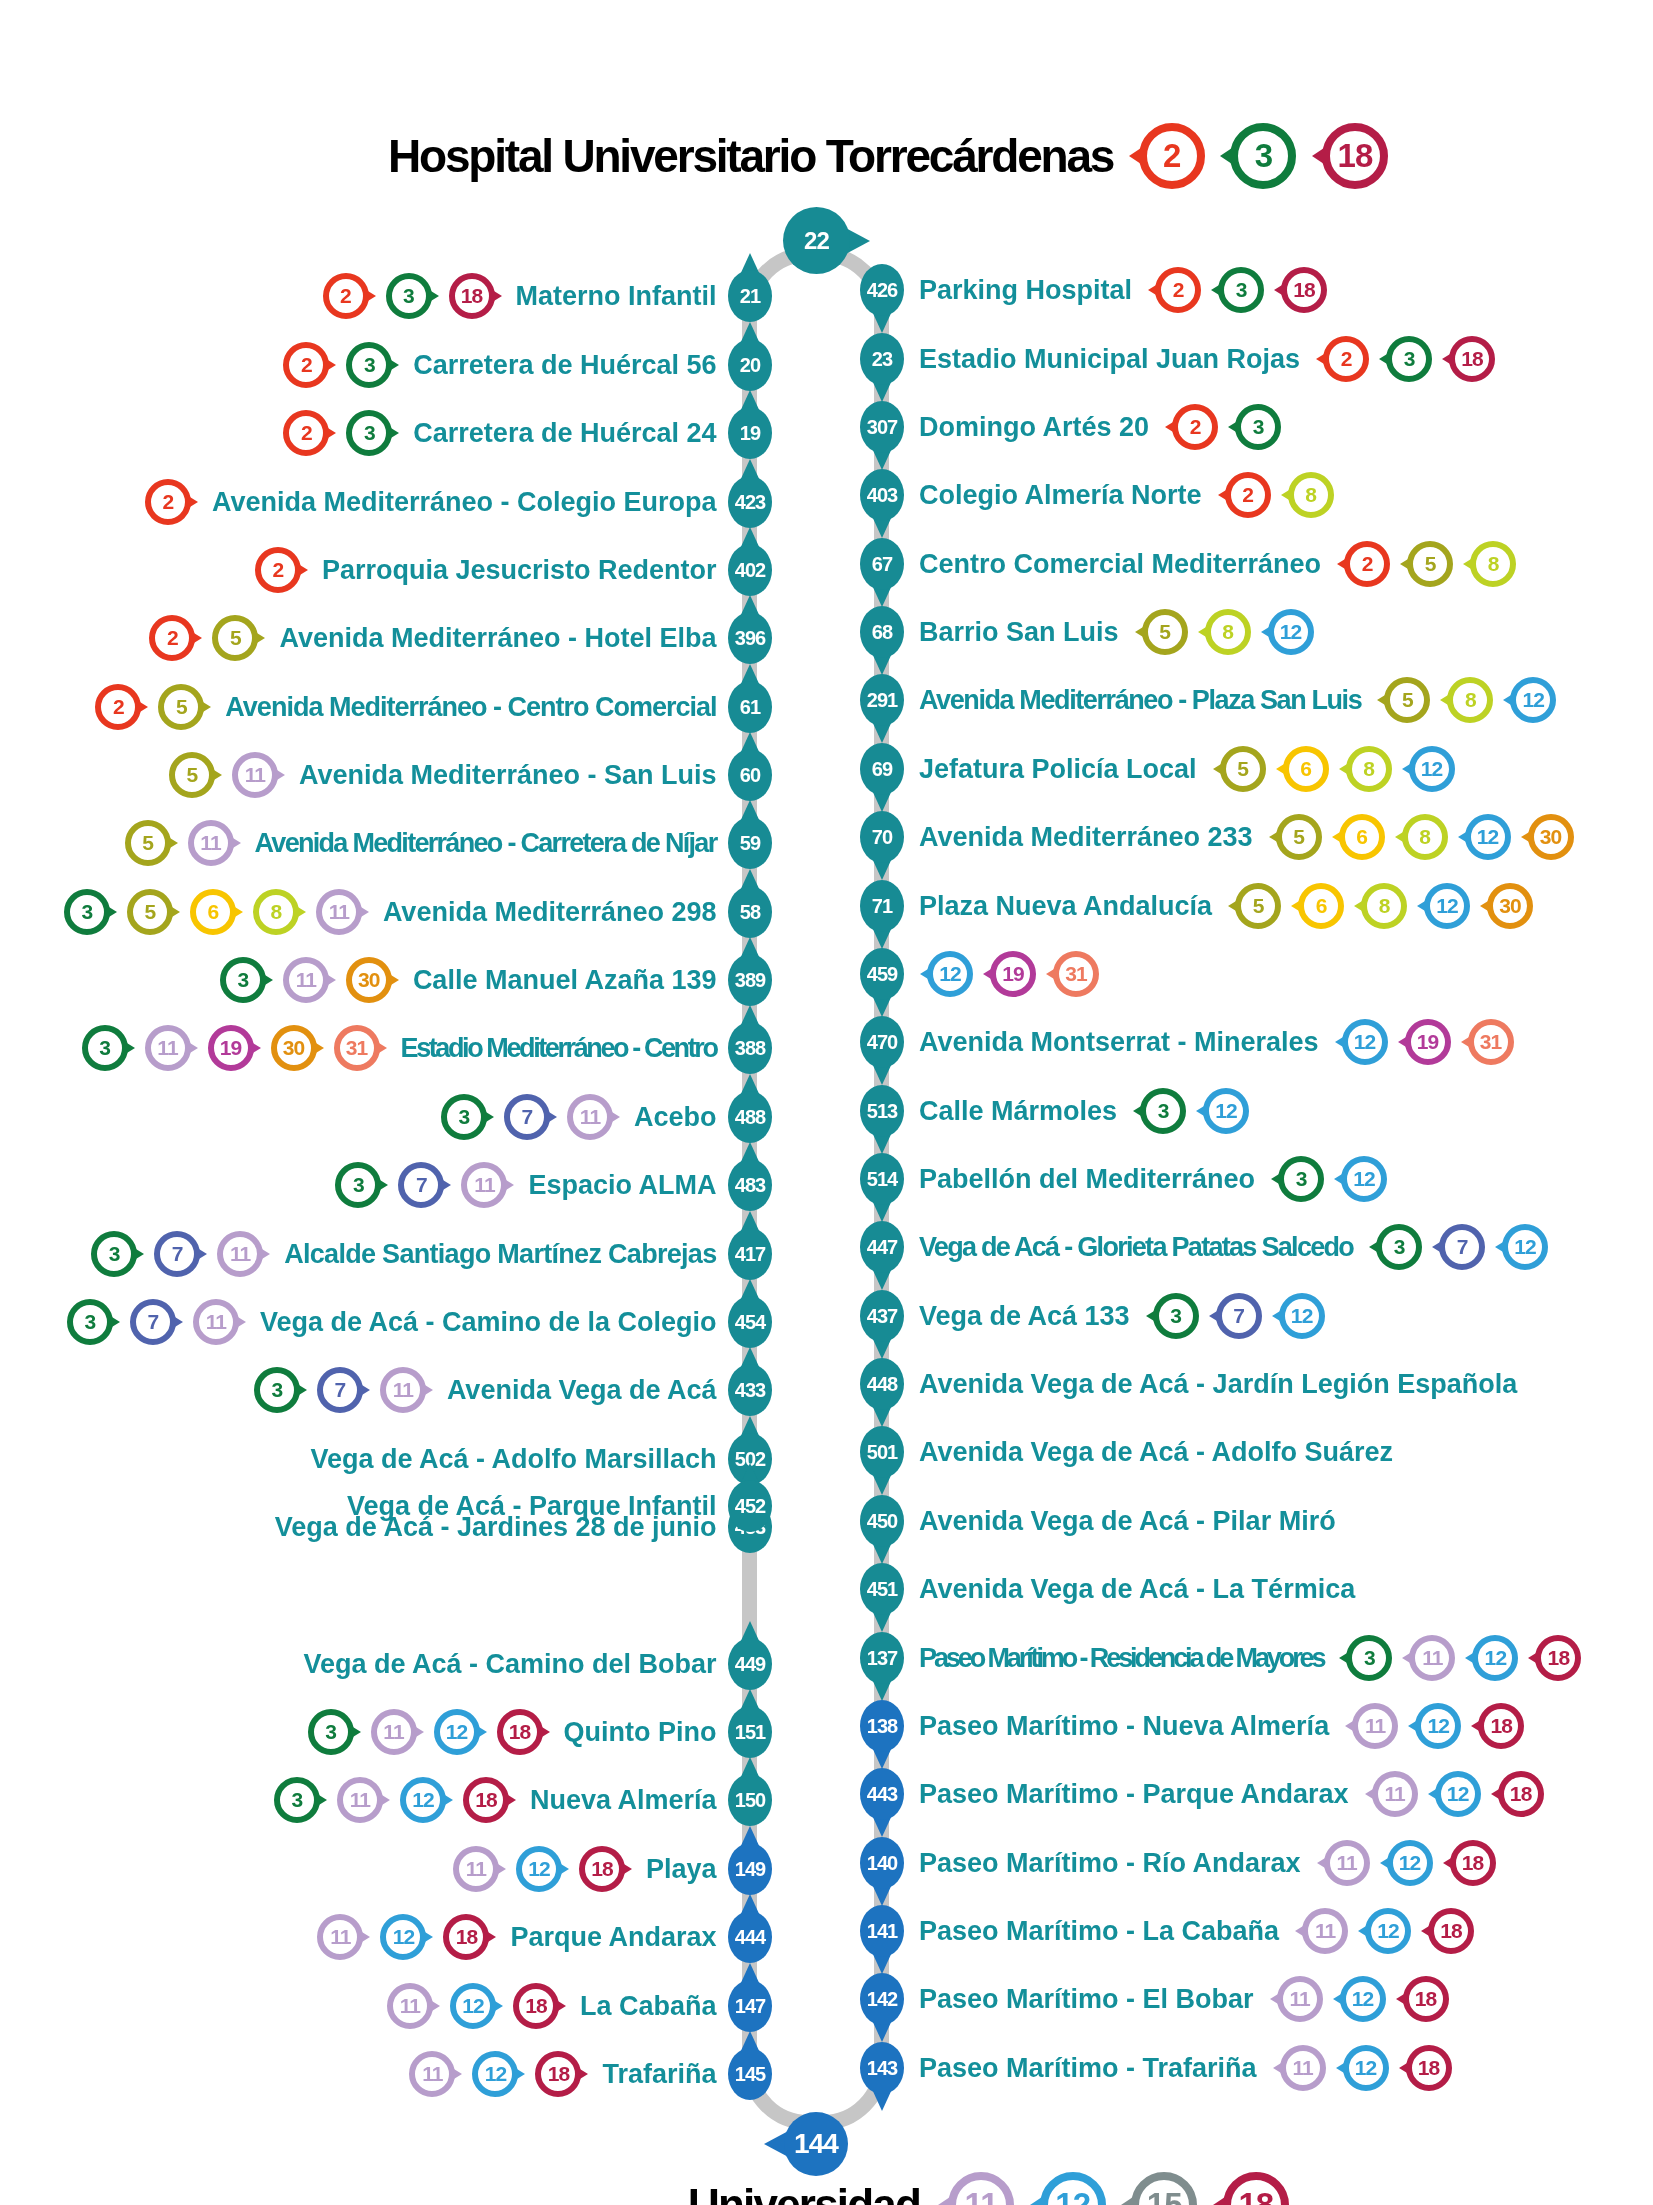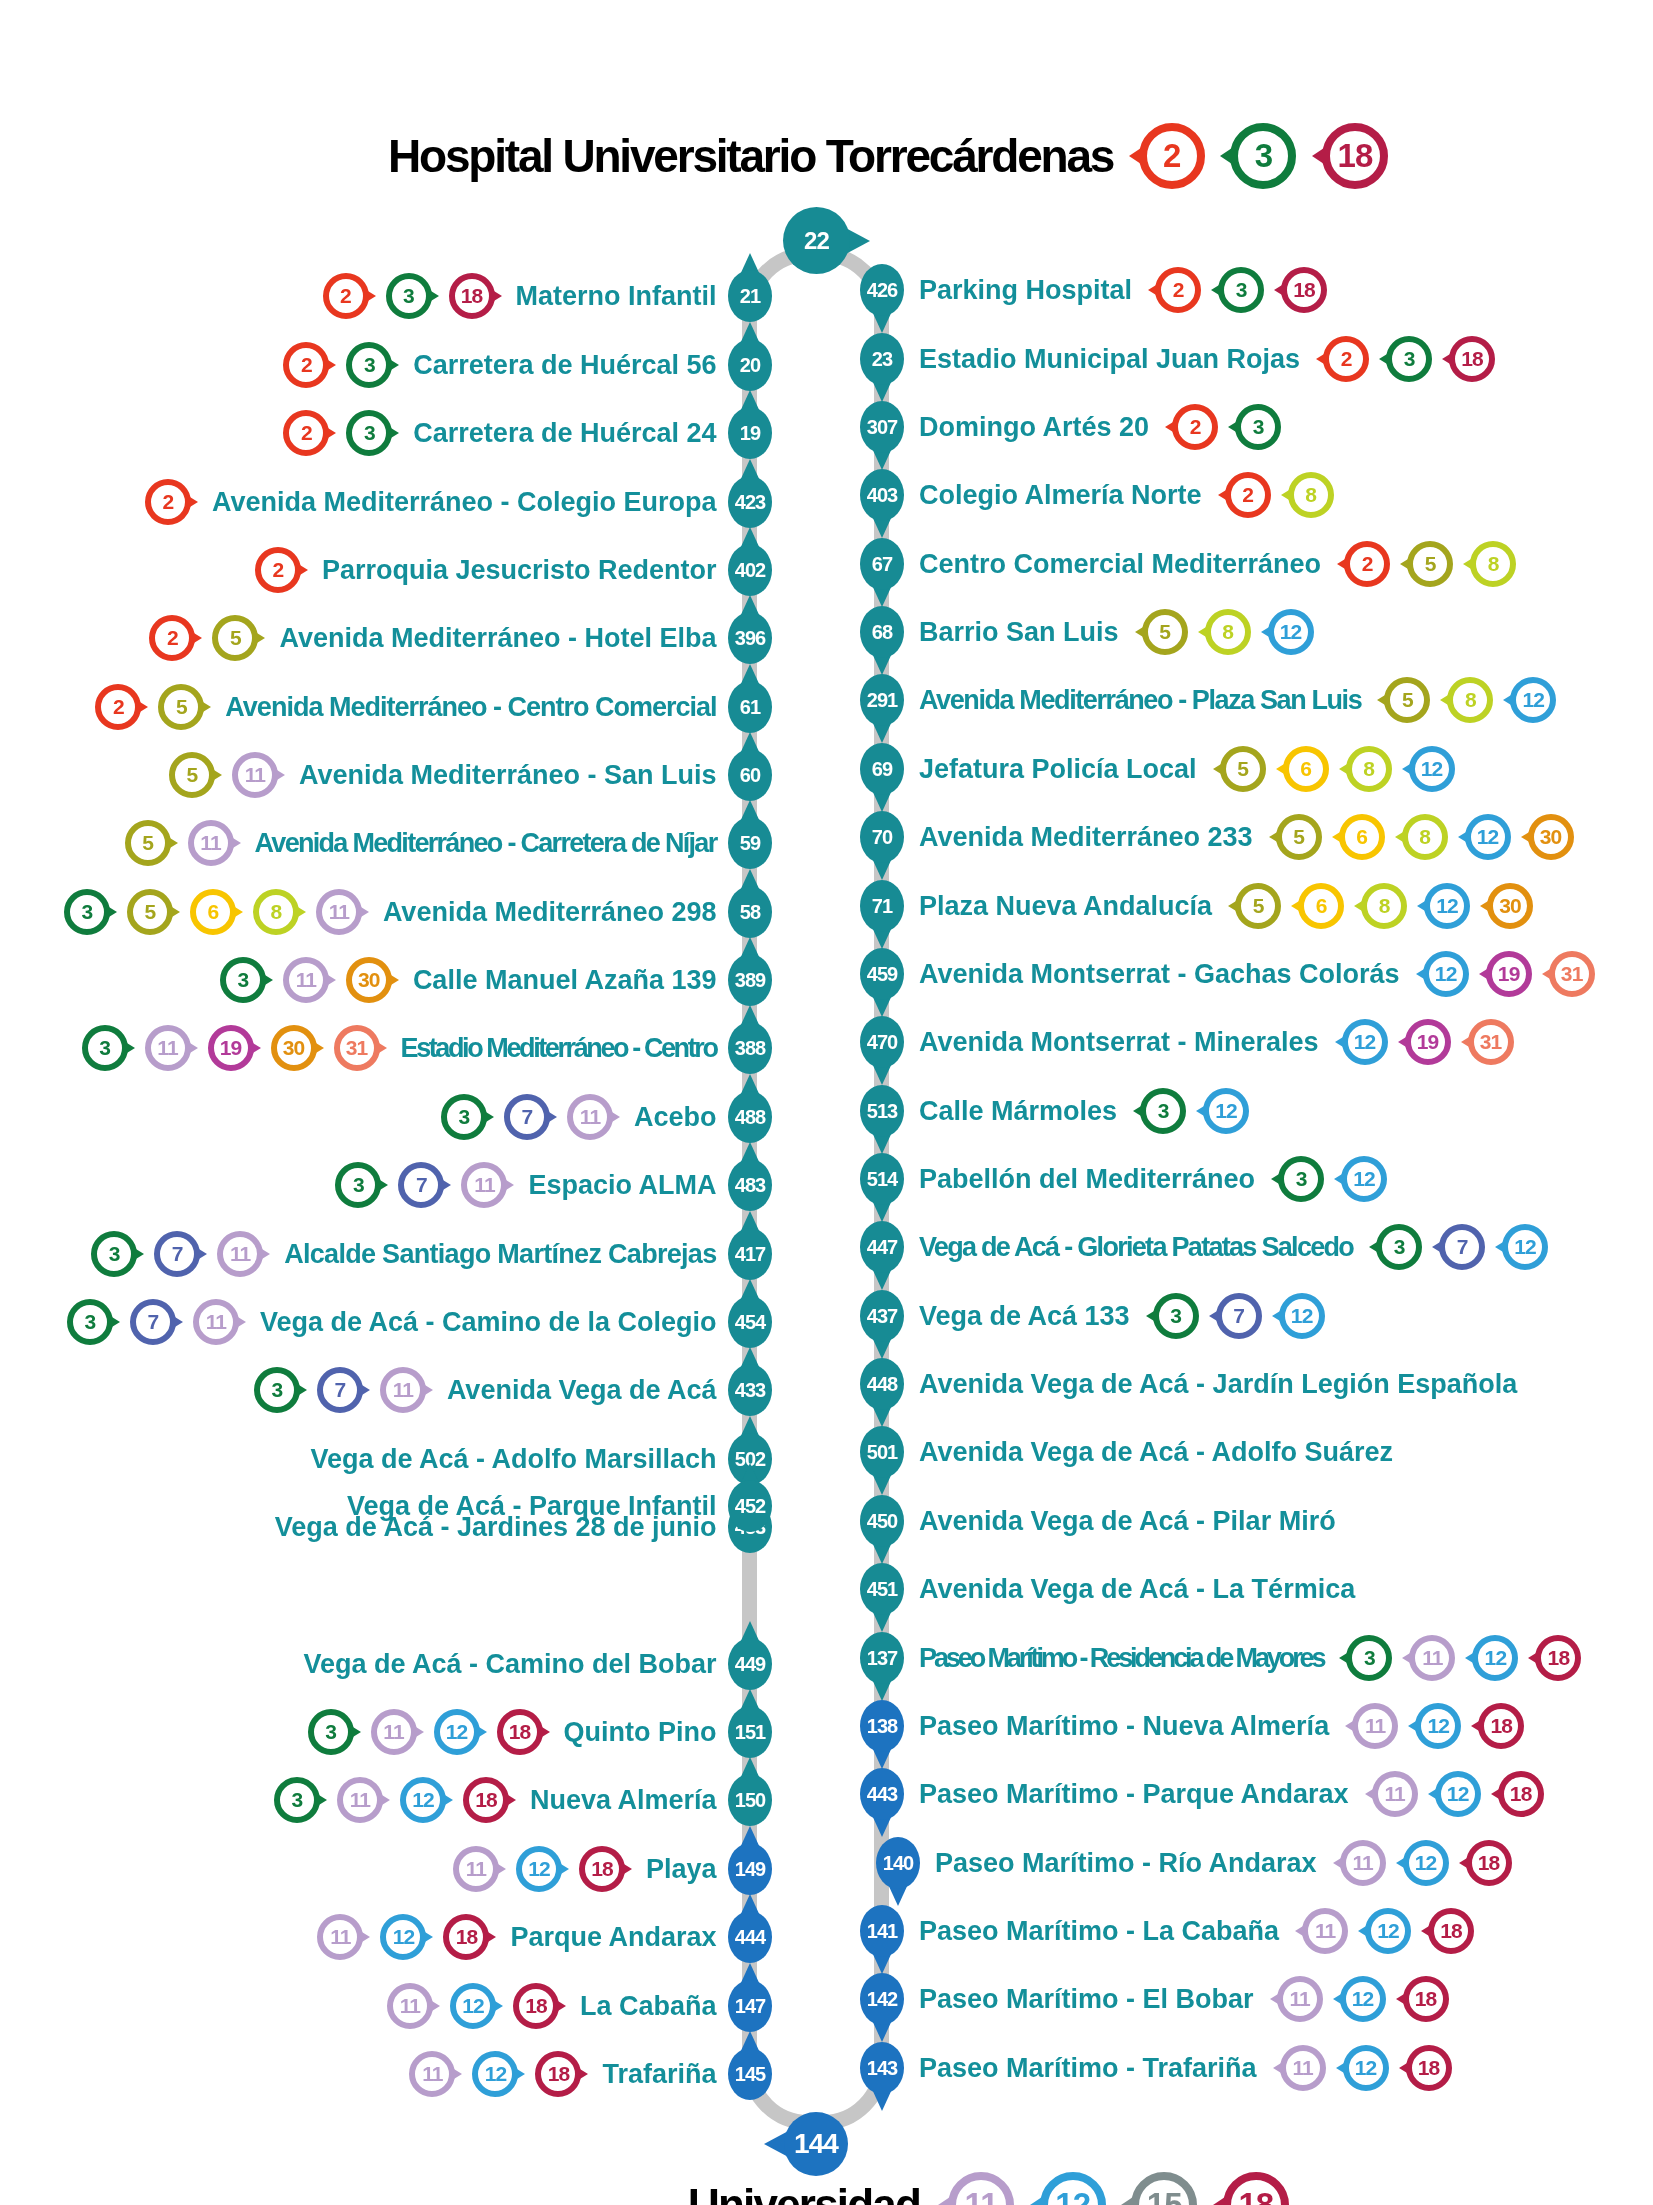--- a/index.html
+++ b/index.html
@@ -563,21 +563,20 @@
           <span class="badge left" style="--c: #2F9FD8;">12</span>
           <span class="badge left" style="--c: #E2900F;">30</span>
         </div>
   </div>
       <div class="row right" style="top: 940px;">
     <div class="pin down">
       <span class="c">
             <span class="num">459</span>
           </span>
     </div>
-    <div class="stop-name">Avenida Montserrat - Gachas Colorás</div>
     <div class="badges">
           <span class="badge left" style="--c: #2F9FD8;">12</span>
           <span class="badge left" style="--c: #B23A99;">19</span>
           <span class="badge left" style="--c: #EE7A60;">31</span>
         </div>
   </div>
       <div class="row right" style="top: 1008px;">
     <div class="pin down">
       <span class="c">
             <span class="num">470</span>
@@ -709,21 +708,21 @@
             <span class="num">443</span>
           </span>
     </div>
     <div class="stop-name">Paseo Marítimo - Parque Andarax</div>
     <div class="badges">
           <span class="badge left" style="--c: #B79DCB;">11</span>
           <span class="badge left" style="--c: #2F9FD8;">12</span>
           <span class="badge left" style="--c: #B41D47;">18</span>
         </div>
   </div>
-      <div class="row right" style="top: 1829px; margin-left: 16px;">
+      <div class="row right" style="top: 1829px;">
     <div class="pin down out">
       <span class="c">
             <span class="num">140</span>
           </span>
     </div>
     <div class="stop-name">Paseo Marítimo - Río Andarax</div>
     <div class="badges">
           <span class="badge left" style="--c: #B79DCB;">11</span>
           <span class="badge left" style="--c: #2F9FD8;">12</span>
           <span class="badge left" style="--c: #B41D47;">18</span>

